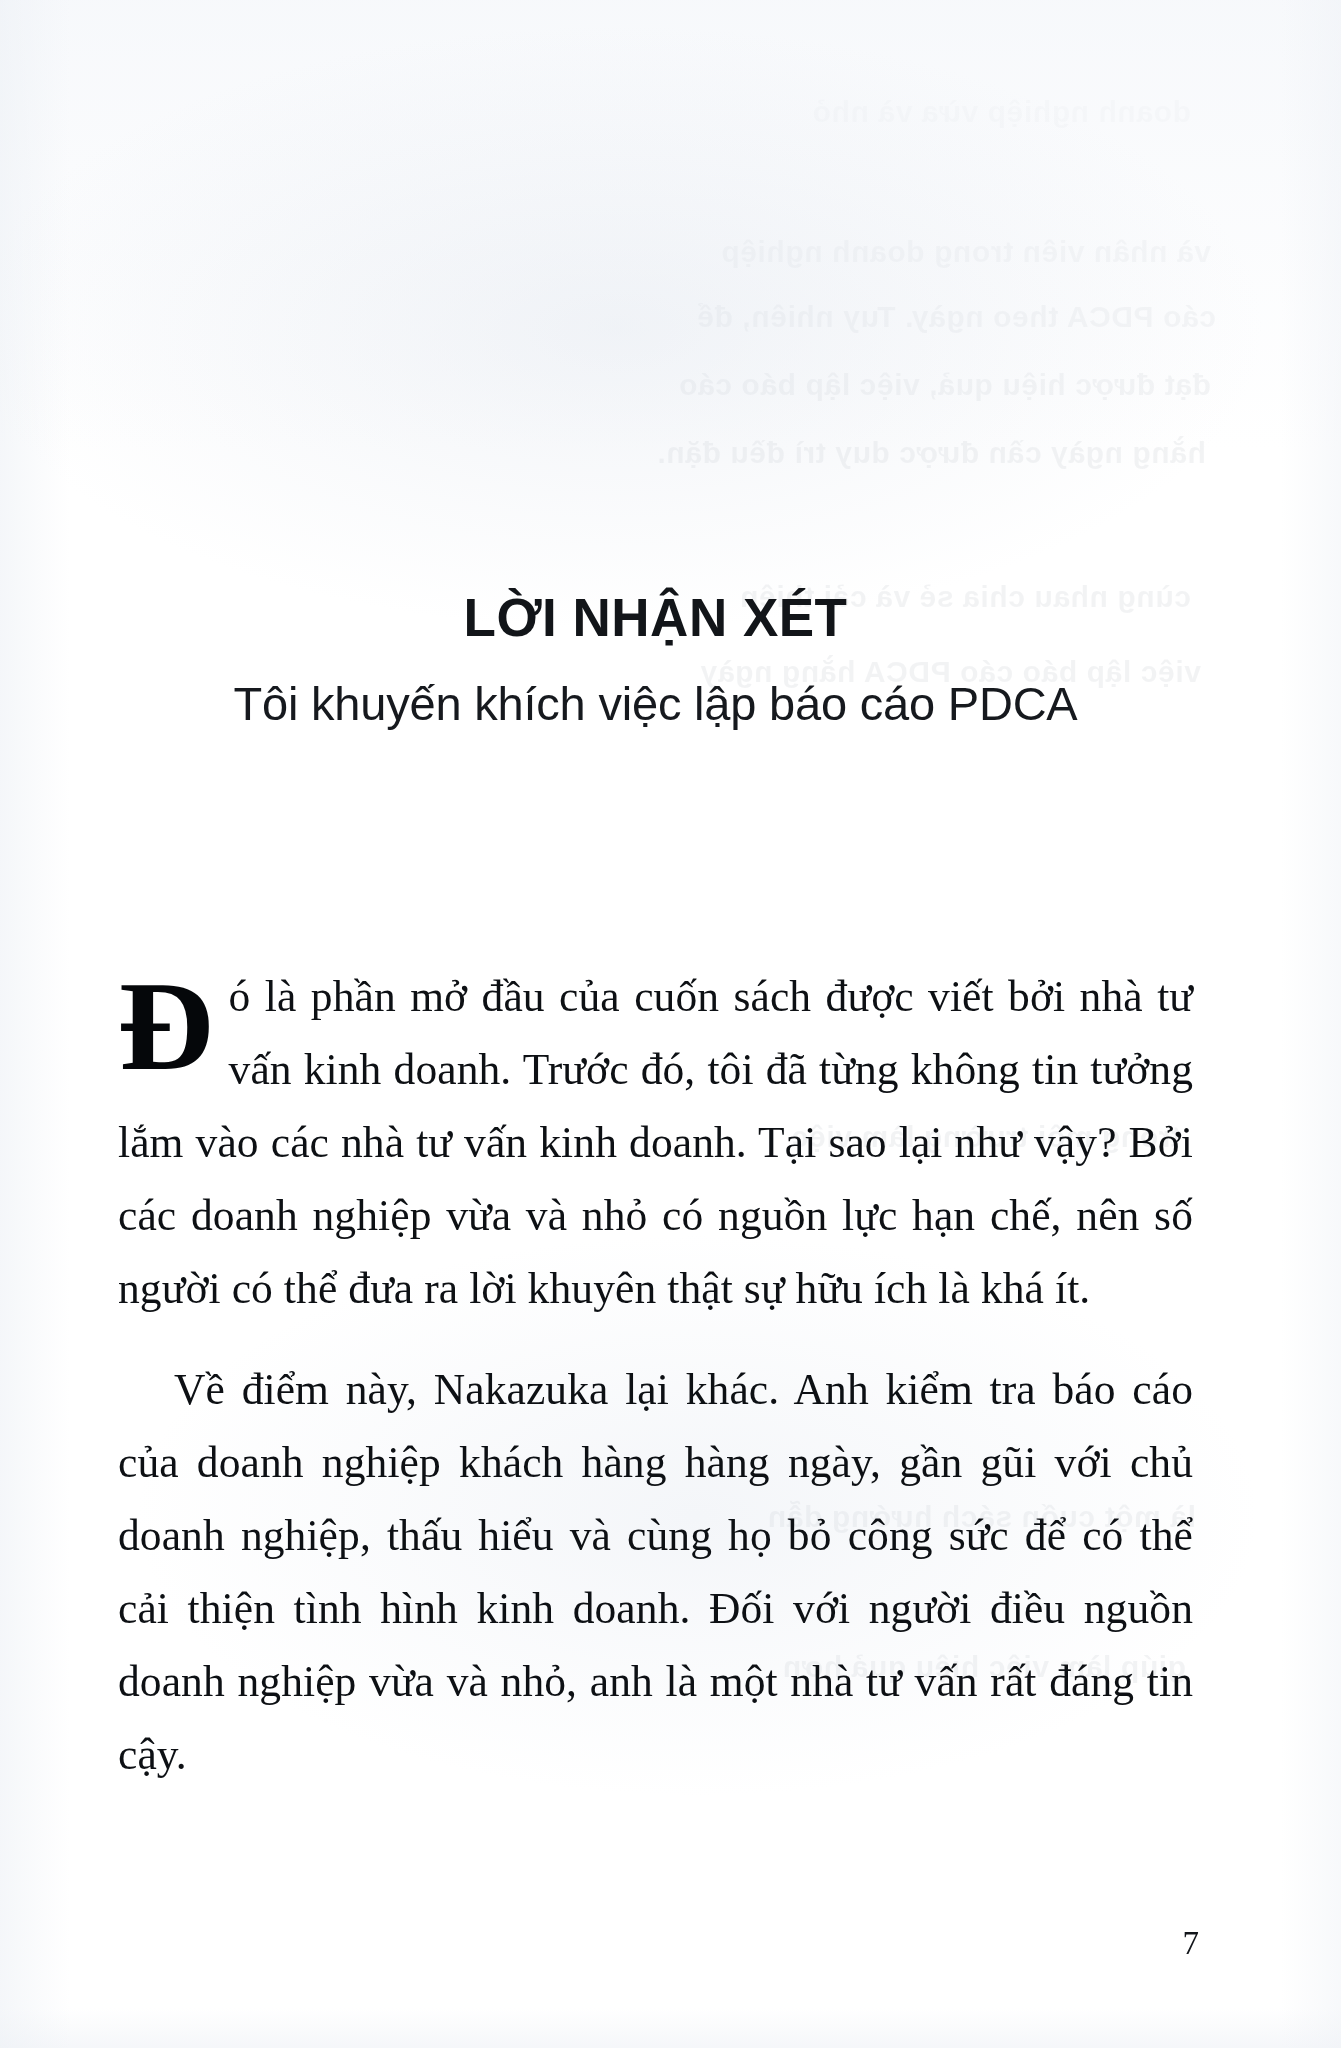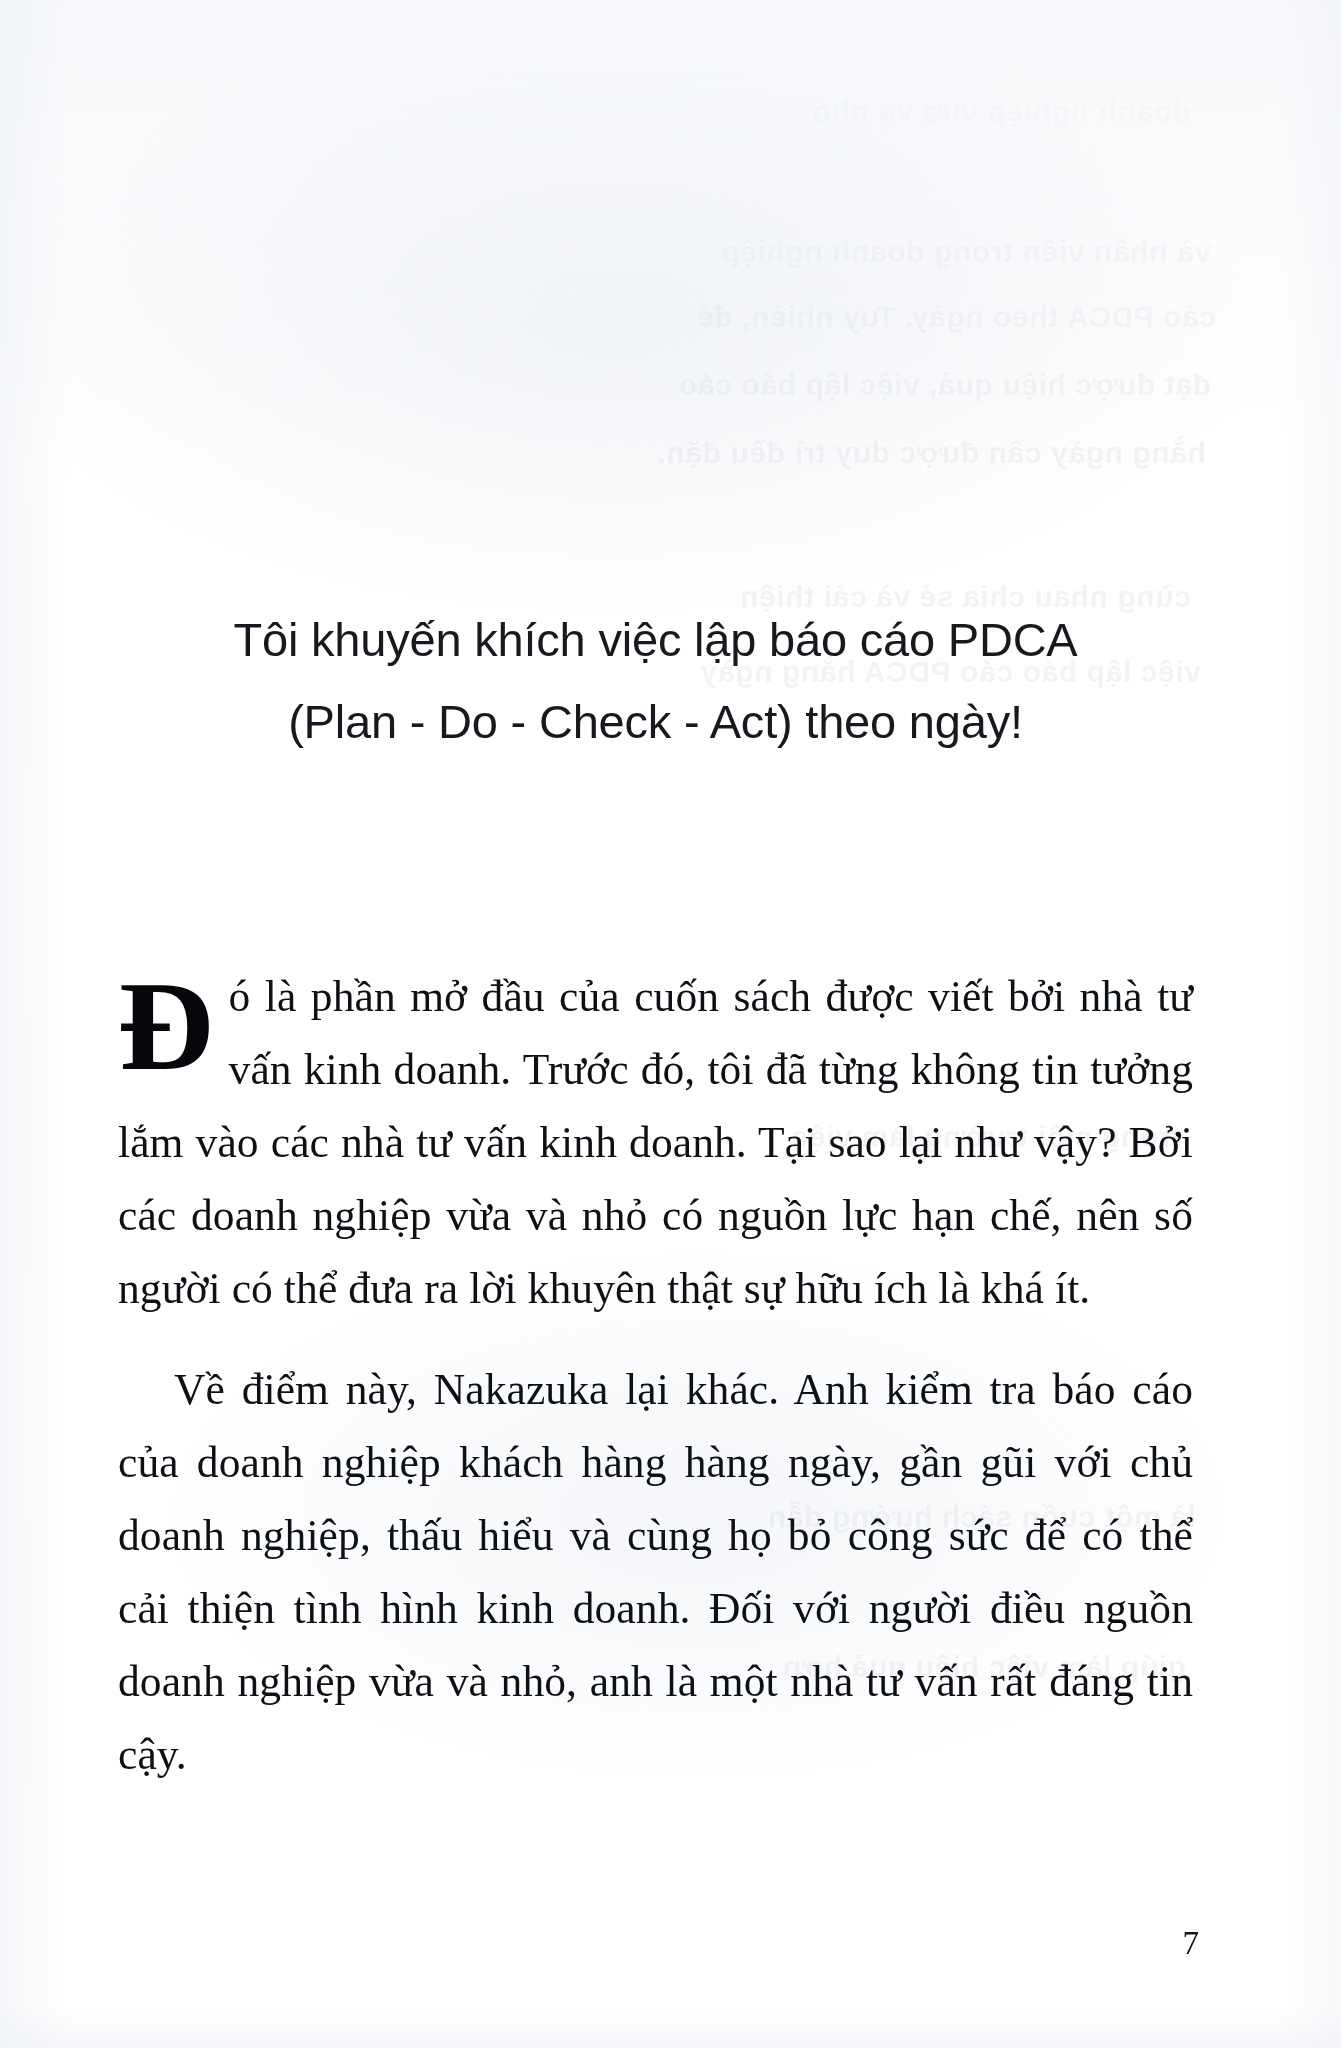--- a/index.html
+++ b/index.html
@@ -149,23 +149,23 @@
     <div class="bleed-line" style="left:160px; top:1120px;">trong môi trường làm việc</div>
     <div class="bleed-line" style="left:145px; top:1500px;">là một cuốn sách hướng dẫn</div>
     <div class="bleed-line" style="left:155px; top:1650px;">giúp làm việc hiệu quả hơn</div>
   </div>
   <div class="bleed-soft"></div>
   <div class="paper-edge"></div>
 
   <div class="content">
 
     <div class="heading-block">
+      <h1 class="doc-title">LỜI NHẬN XÉT</h1>
       <p class="subtitle">
         <span class="subtitle-line">Tôi khuyến khích việc lập báo cáo PDCA</span>
-        <span class="subtitle-line">(Plan - Do - Check - Act) theo ngày!</span>
       </p>
     </div>
 
     <div class="body-block">
       <p class="body-par"><span class="dropcap">Đ</span><span>ó là phần mở đầu của cuốn sách được viết bởi nhà tư vấn kinh doanh. Trước đó, tôi đã từng không tin tưởng lắm vào các nhà tư vấn kinh doanh. Tại sao lại như vậy? Bởi các doanh nghiệp vừa và nhỏ có nguồn lực hạn chế, nên số người có thể đưa ra lời khuyên thật sự hữu ích là khá ít.</span></p>
       <p class="body-par">Về điểm này, Nakazuka lại khác. Anh kiểm tra báo cáo của doanh nghiệp khách hàng hàng ngày, gần gũi với chủ doanh nghiệp, thấu hiểu và cùng họ bỏ công sức để có thể cải thiện tình hình kinh doanh. Đối với người điều nguồn doanh nghiệp vừa và nhỏ, anh là một nhà tư vấn rất đáng tin cậy.</p>
     </div>
 
   </div>
 

